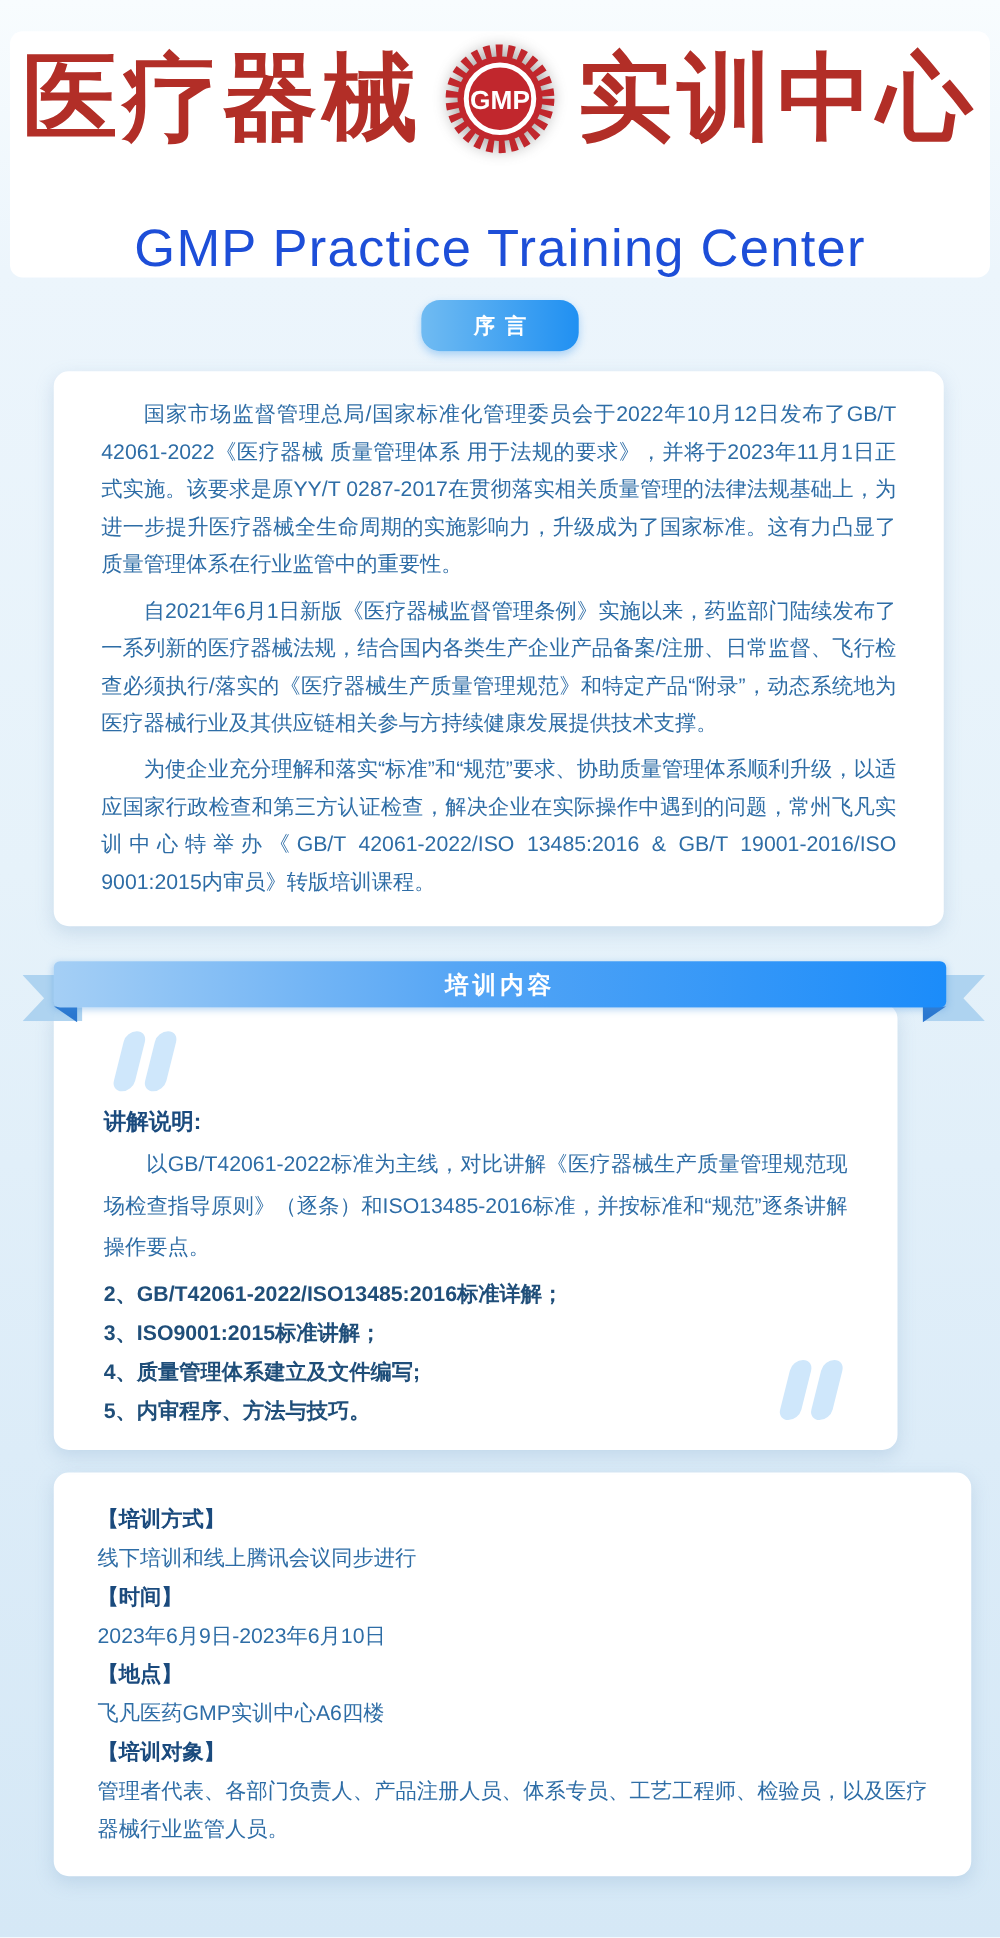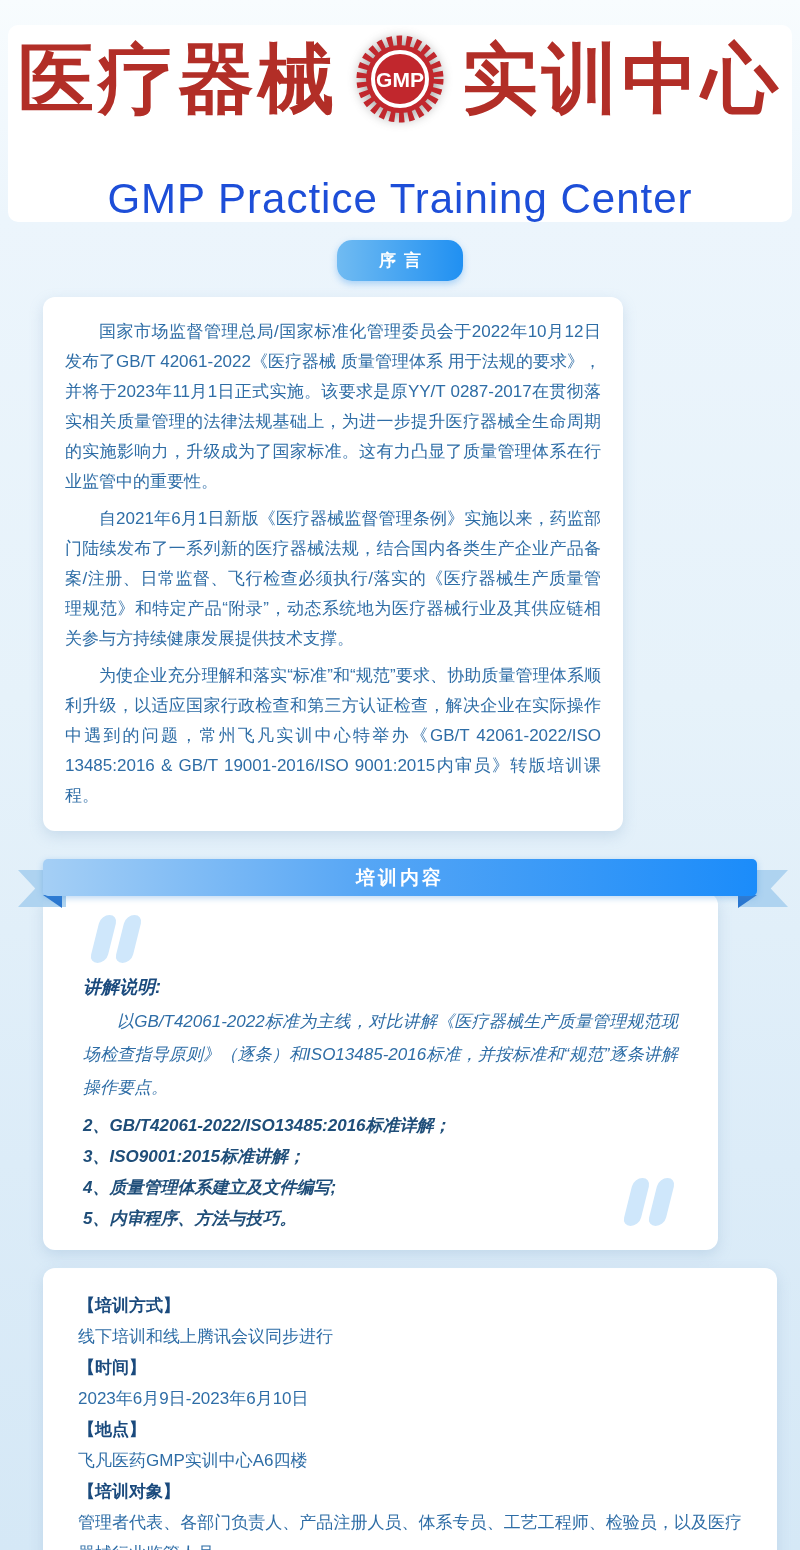--- a/index.html
+++ b/index.html
@@ -34,21 +34,21 @@
     border-radius:15px;display:flex;align-items:center;justify-content:center;
     color:#ffffff;font-size:17px;font-weight:bold;letter-spacing:8px;text-indent:8px;
     box-shadow:0 3px 7px rgba(40,140,235,0.35);
   }
   
   .card{
     background:#ffffff;border-radius:12px;
     box-shadow:0 5px 14px rgba(130,165,200,0.28);
     box-sizing:border-box;
   }
-  .preface-card{margin-left:43px;width:580px;padding:20px 22px;}
+  .preface-card{margin-left:43px;width:712px;padding:20px 38px;}
   .preface-card p{
     margin:0 0 7px;font-size:17px;line-height:30px;color:#2e6da6;
     text-indent:2em;text-align:justify;
   }
   .preface-card p:last-child{margin-bottom:0;}
   
   .ribbon{position:relative;height:37px;margin-top:28px;z-index:3;}
   .tail{position:absolute;top:11px;width:48px;height:37px;background:#a9d0ef;opacity:0.92;}
   .tail-left{left:18px;clip-path:polygon(0 0,100% 0,100% 100%,0 100%,36% 50%);}
   .tail-right{right:12px;clip-path:polygon(0 0,100% 0,64% 50%,100% 100%,0 100%);}
@@ -58,21 +58,21 @@
   .ribbon-bar{
     position:absolute;left:43px;top:0;width:714px;height:37px;border-radius:5px;
     background:linear-gradient(90deg,#a5cff5 0%,#56a6f5 45%,#1b8cfa 100%);
     display:flex;align-items:center;justify-content:center;
     color:#ffffff;font-size:19px;font-weight:bold;letter-spacing:3px;
     box-shadow:0 2px 6px rgba(60,140,220,0.35);
   }
   
   .training-card{
     position:relative;margin:-3px 0 0 43px;width:675px;
-    padding:18px 30px 16px;z-index:1;font-style:italic;
+    padding:18px 30px 16px;z-index:1;
   }
   .quote{display:flex;gap:8px;}
   .quote i{display:block;width:17px;height:48px;background:#cfe7fb;border-radius:9px;transform:skewX(-14deg);}
   .quote-open{margin:4px 0 10px 22px;}
   .quote-close{position:absolute;right:48px;bottom:24px;}
   .training-heading{font-size:18px;font-weight:bold;color:#1a4a7d;line-height:28px;margin-left:10px;}
   .training-intro{
     margin:4px 0 6px;padding:0 10px;font-size:17px;line-height:33px;color:#2e6da6;
     text-indent:2em;text-align:justify;
   }

